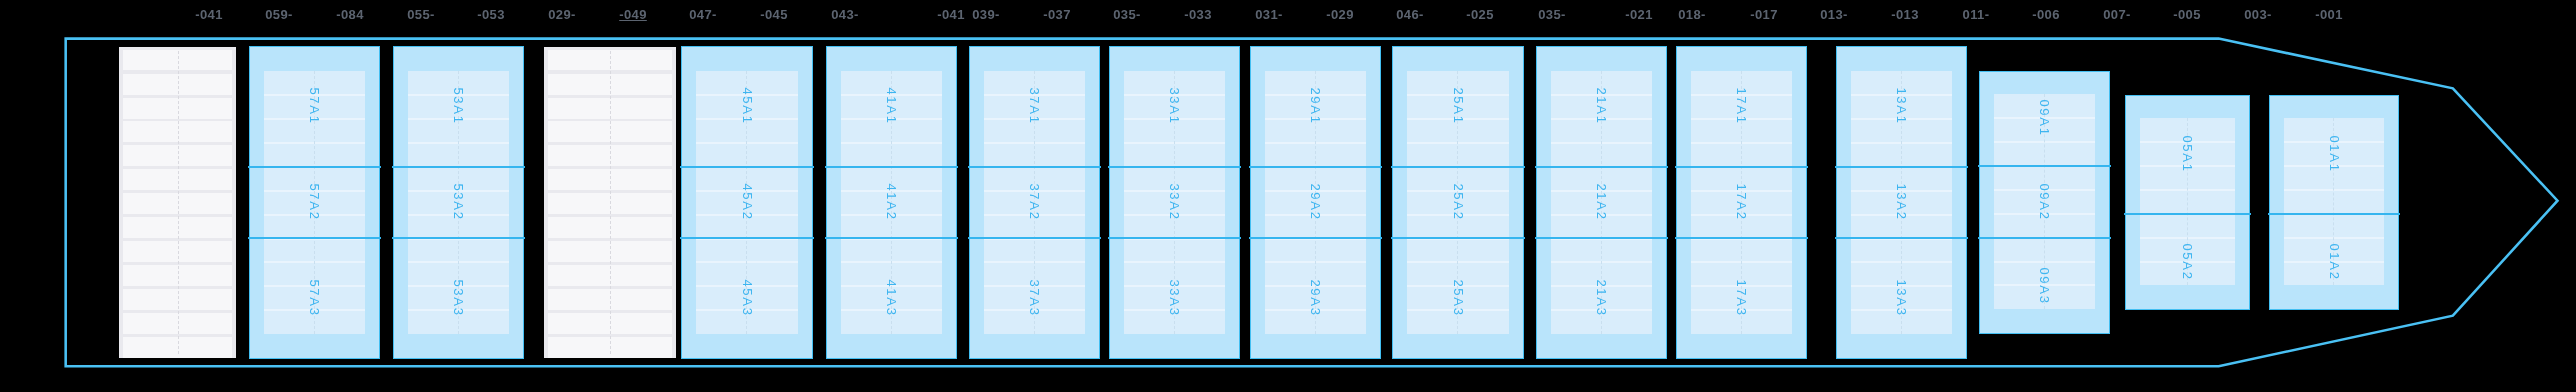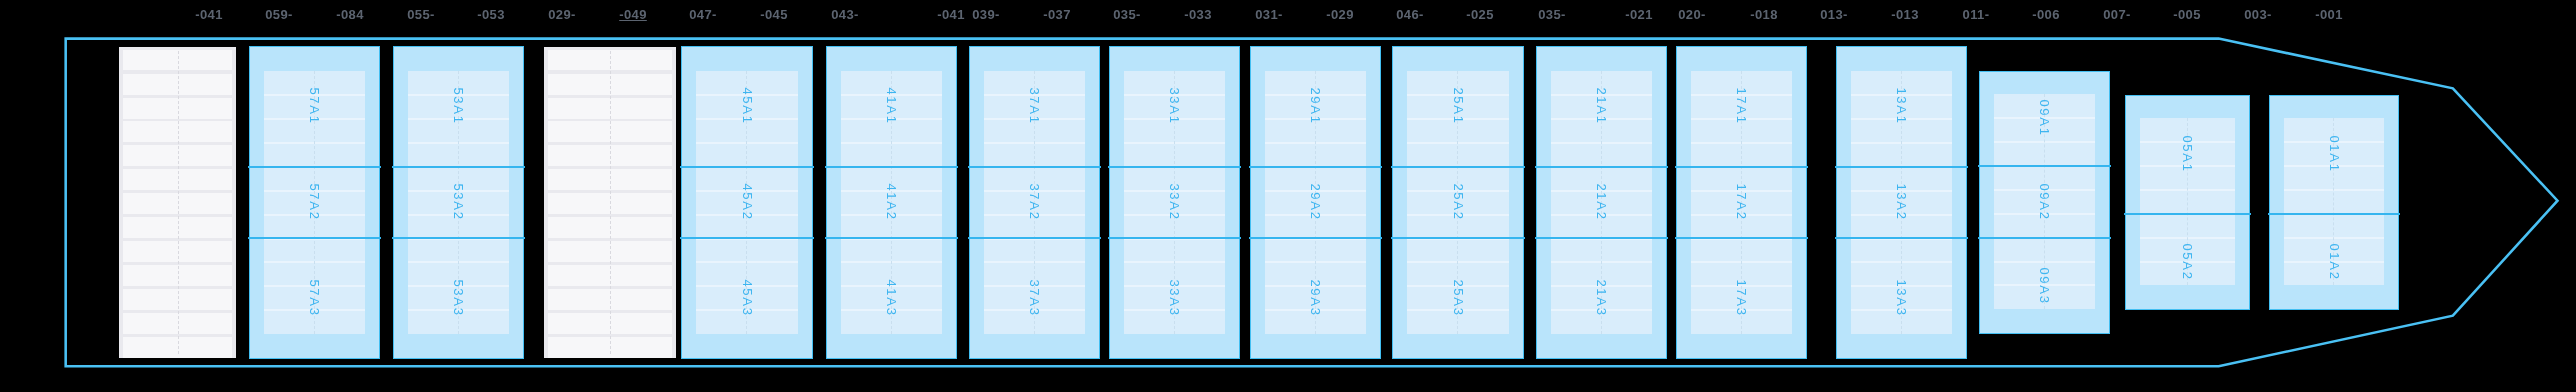--- a/index.html
+++ b/index.html
@@ -111,22 +111,22 @@
       <div class="axis-label" style="left: 986px;">039-</div>
       <div class="axis-label" style="left: 1057px;">-037</div>
       <div class="axis-label" style="left: 1127px;">035-</div>
       <div class="axis-label" style="left: 1198px;">-033</div>
       <div class="axis-label" style="left: 1269px;">031-</div>
       <div class="axis-label" style="left: 1340px;">-029</div>
       <div class="axis-label" style="left: 1410px;">046-</div>
       <div class="axis-label" style="left: 1480px;">-025</div>
       <div class="axis-label" style="left: 1552px;">035-</div>
       <div class="axis-label" style="left: 1622px; margin-left: 17px;">-021</div>
-      <div class="axis-label" style="left: 1692px;">020-</div>
-      <div class="axis-label" style="left: 1764px;">-018</div>
+      <div class="axis-label" style="left: 1692px;">018-</div>
+      <div class="axis-label" style="left: 1764px;">-017</div>
       <div class="axis-label" style="left: 1834px;">013-</div>
       <div class="axis-label" style="left: 1905px;">-013</div>
       <div class="axis-label" style="left: 1976px;">011-</div>
       <div class="axis-label" style="left: 2046px;">-006</div>
       <div class="axis-label" style="left: 2117px;">007-</div>
       <div class="axis-label" style="left: 2187px;">-005</div>
       <div class="axis-label" style="left: 2258px;">003-</div>
       <div class="axis-label" style="left: 2329px;">-001</div>
     </div>
   <div id="bay-layer">

